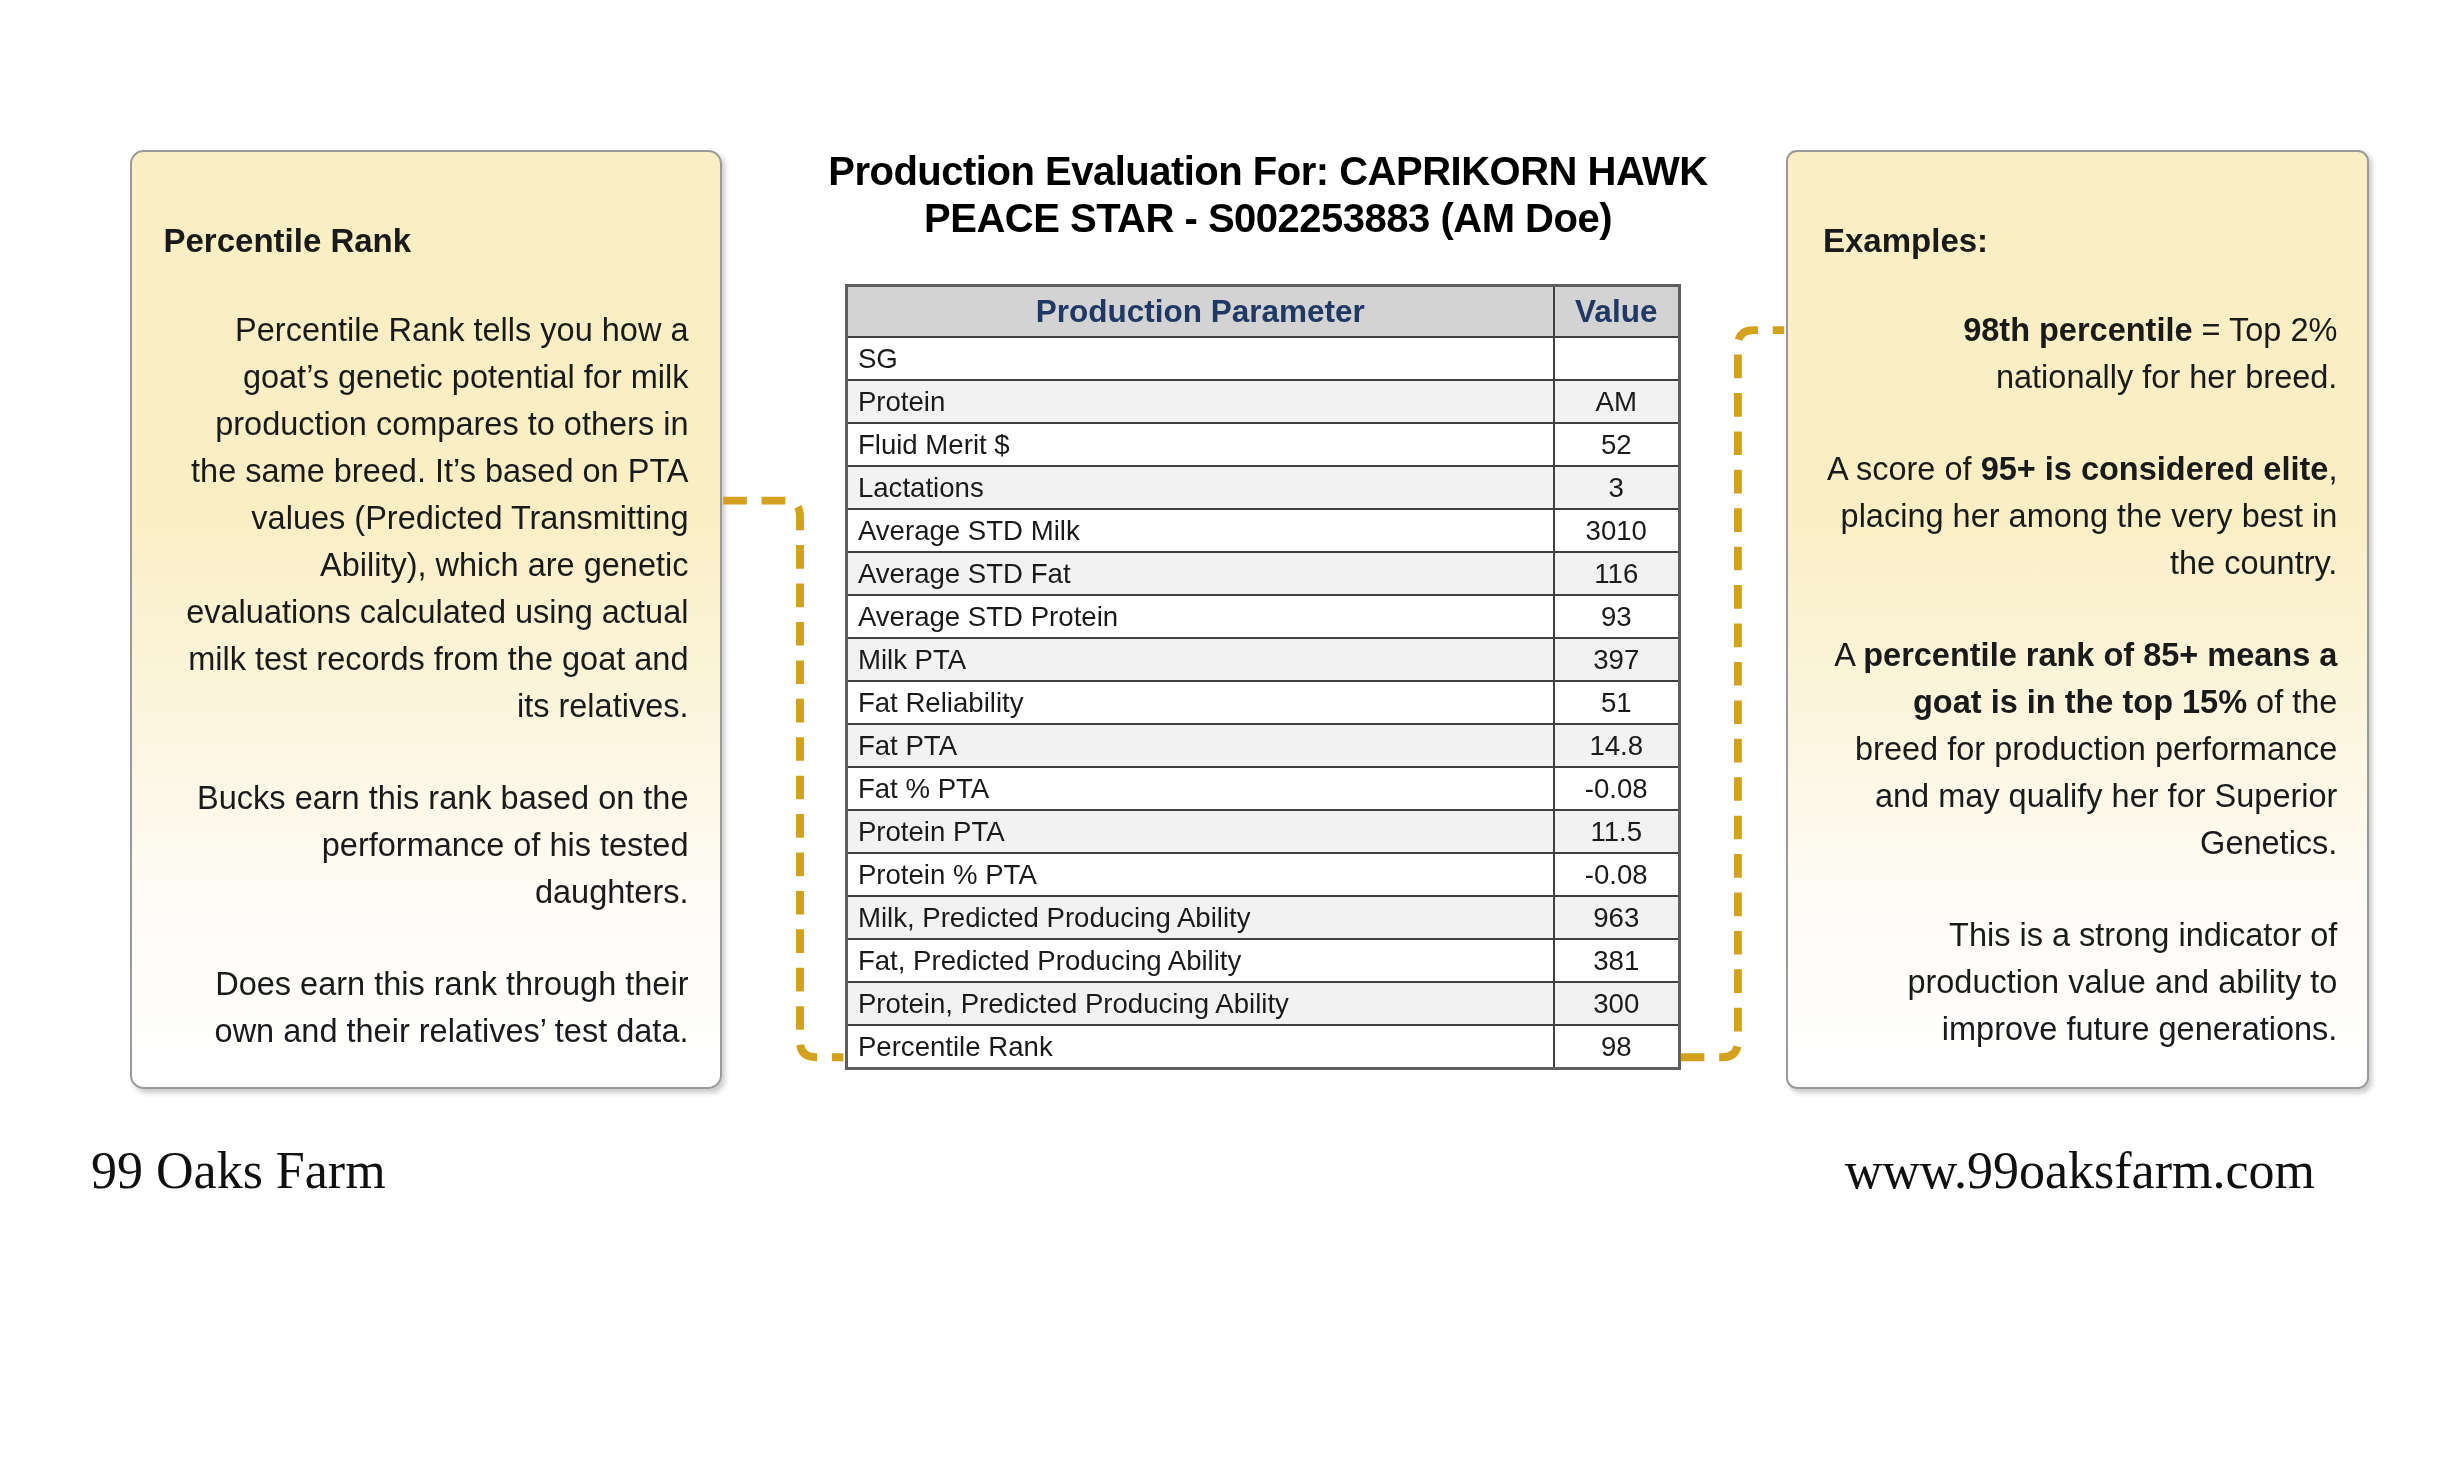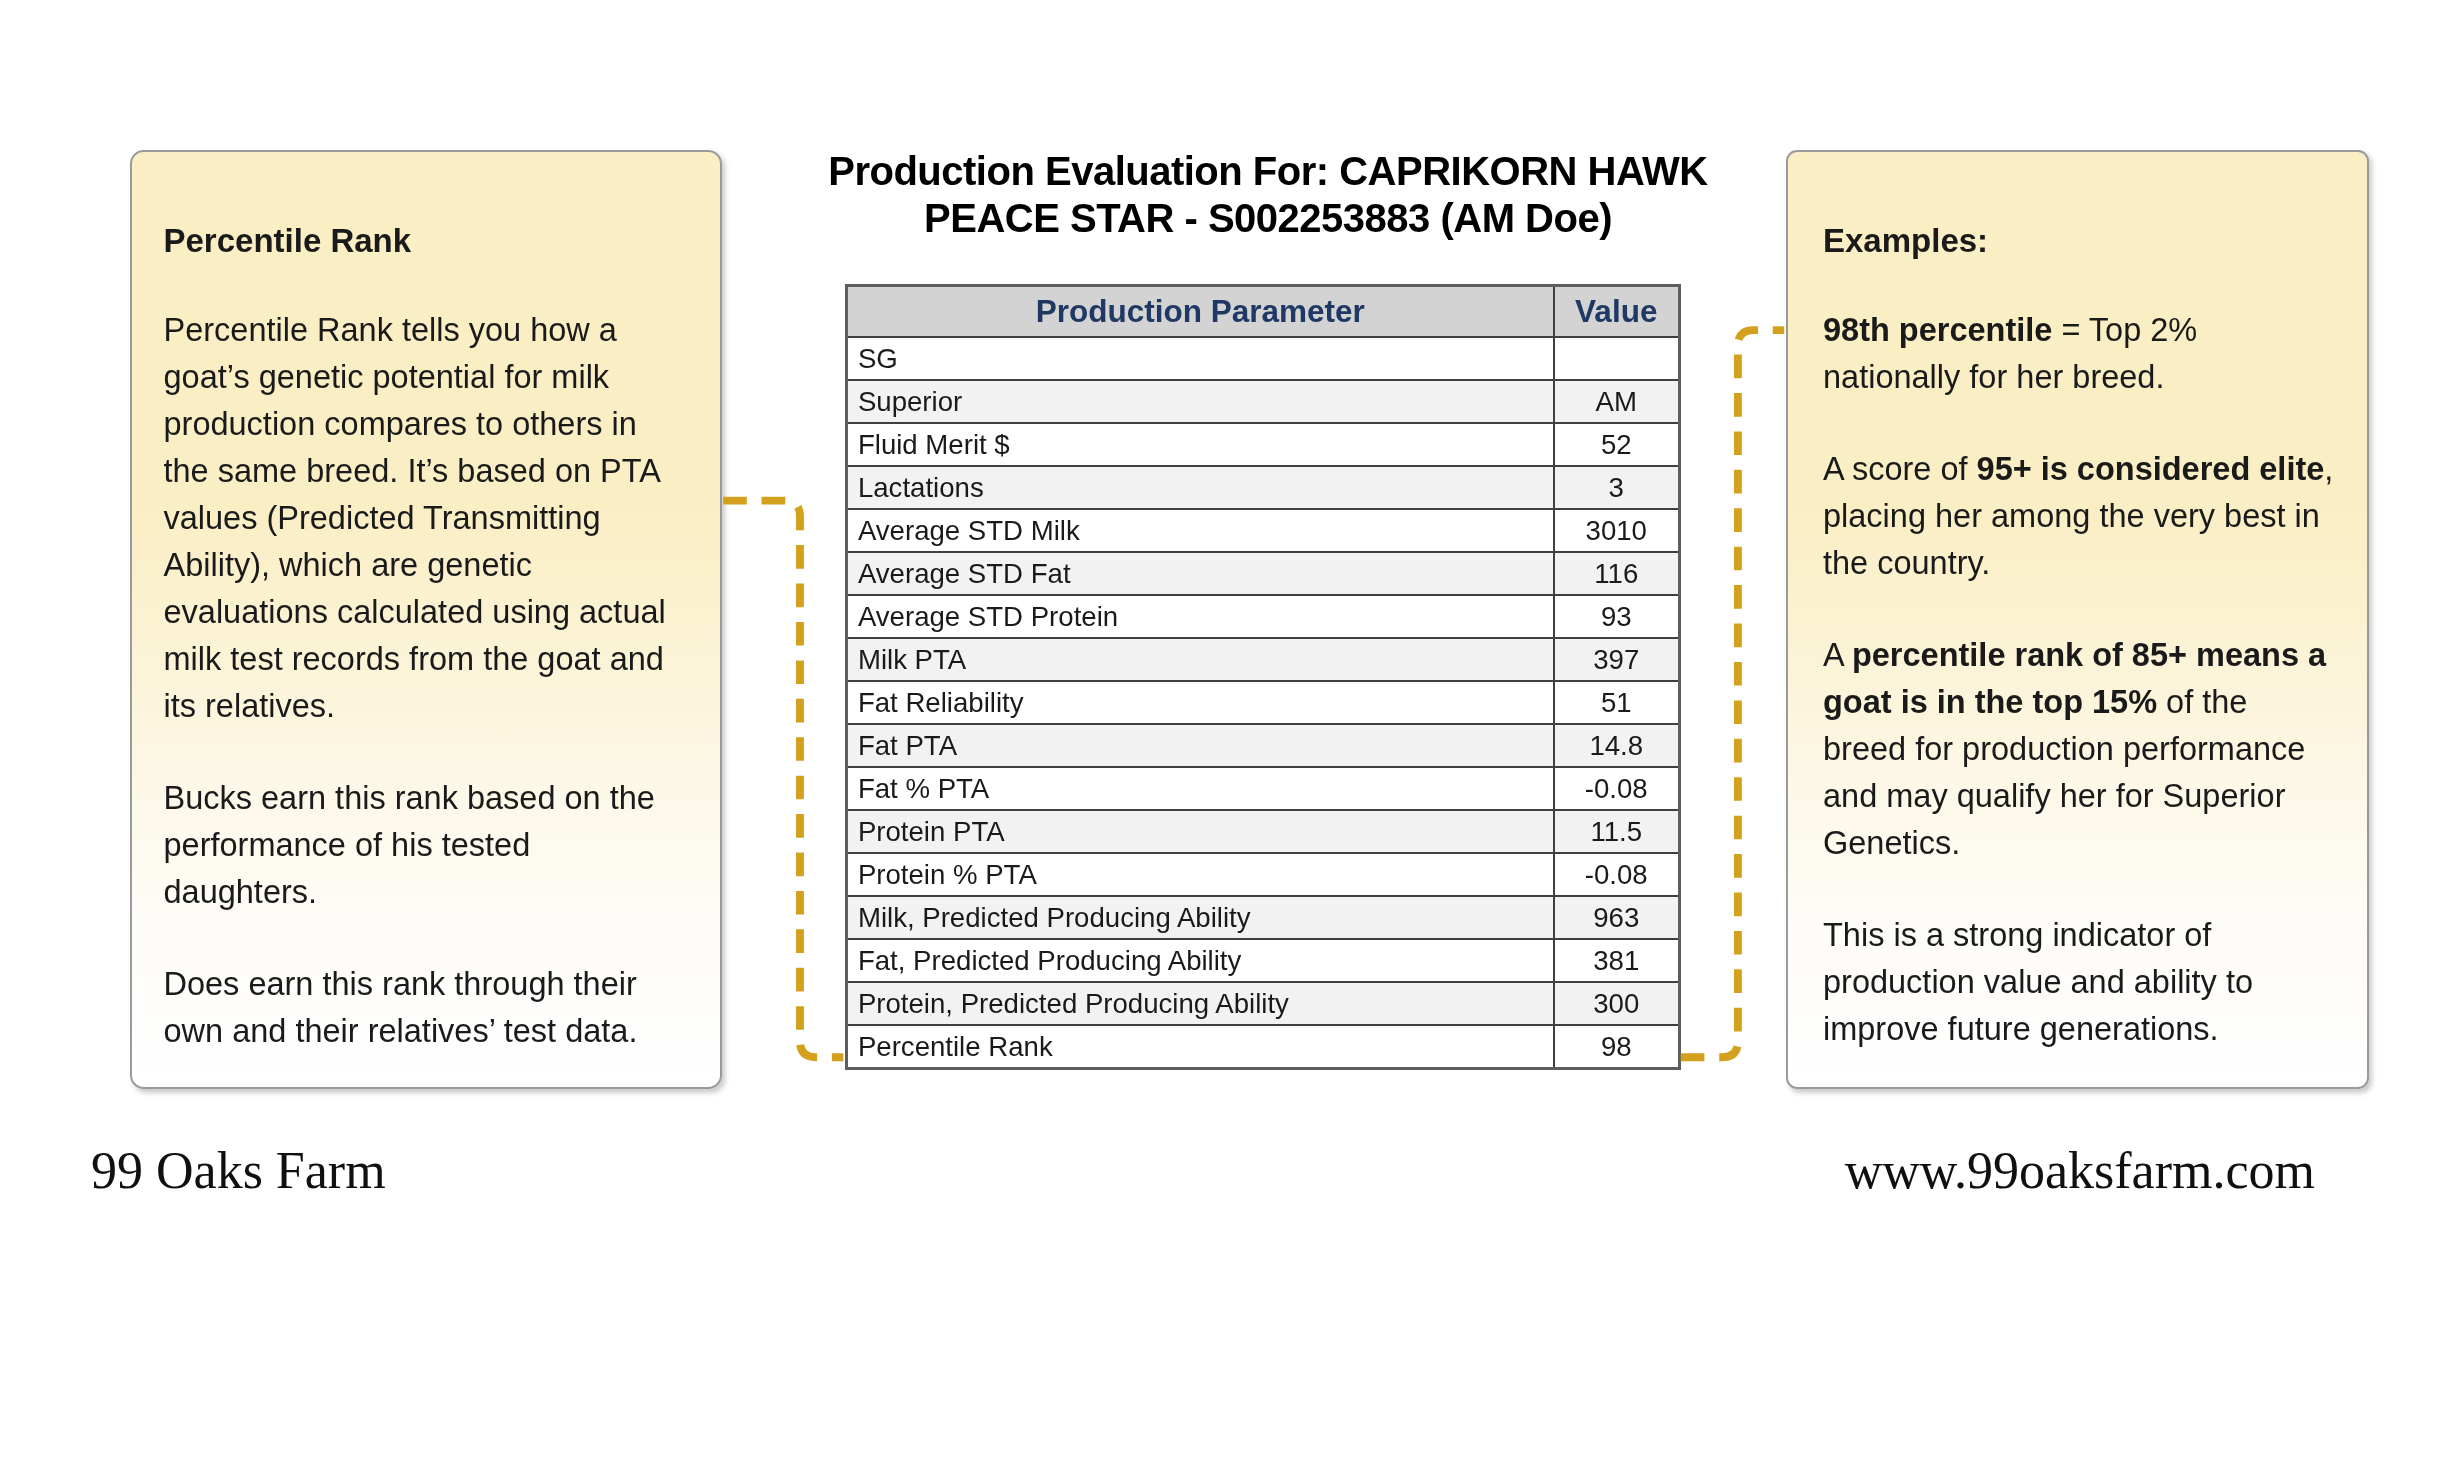--- a/index.html
+++ b/index.html
@@ -21,21 +21,21 @@
     position:absolute;top:150px;height:939px;box-sizing:border-box;
     border:2px solid #9A9A9A;border-radius:13.8px;
     background:linear-gradient(180deg,var(--panel-top) 0%,var(--panel-top) 38%,#FCF6E0 62%,#FEFCF8 82%,#FFFFFF 100%);
     box-shadow:3px 3.9px 4.9px rgba(110,110,110,0.35);
     padding:65px 31.5px 0 31.5px;
     font-size:32.5px;line-height:47px;
   }
   #left-panel{left:130px;width:592px;}
   #right-panel{left:1786px;width:583px;padding-left:35px;padding-right:29.6px;border-radius:11px;}
   .panel h2{font-size:33px;line-height:47px;font-weight:bold;margin:0 0 43px 0;}
-  .panel p{margin:0 0 45px 0;}
+  .panel p{margin:0 0 45px 0;text-align:right;}
   .panel p span.b{font-weight:bold;}
 
   
   #title{
     position:absolute;left:800px;top:148px;width:936px;text-align:center;
     font-weight:bold;font-size:40px;line-height:47px;letter-spacing:-0.5px;color:#000;
   }
   #title .tline{white-space:nowrap;}
 
   
@@ -98,21 +98,21 @@
       <th>Production Parameter</th>
       <th>Value</th>
     </tr>
   </thead>
   <tbody>
       <tr>
         <td class="param">SG</td>
         <td class="val"></td>
       </tr>
       <tr>
-        <td class="param">Superior</td>
+        <td class="param">Protein</td>
         <td class="val">AM</td>
       </tr>
       <tr>
         <td class="param">Fluid Merit $</td>
         <td class="val">52</td>
       </tr>
       <tr>
         <td class="param">Lactations</td>
         <td class="val">3</td>
       </tr>

